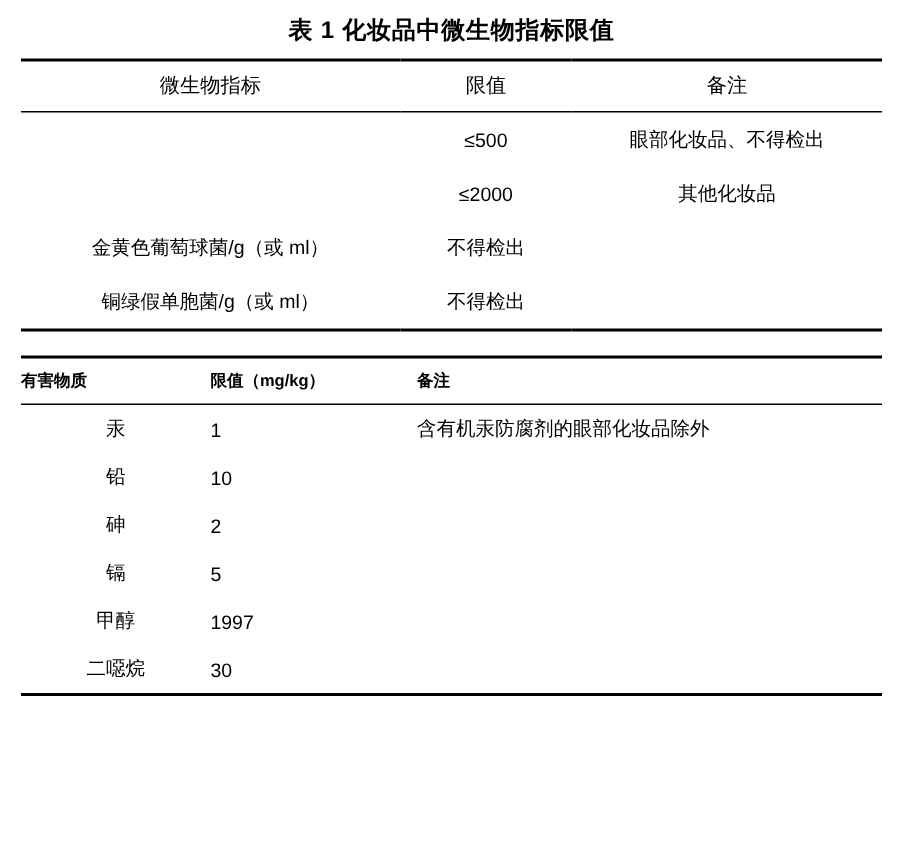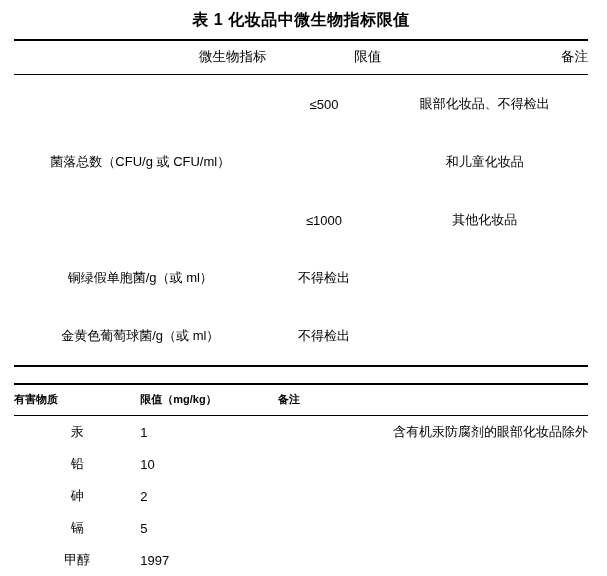--- a/index.html
+++ b/index.html
@@ -42,27 +42,27 @@
     vertical-align: middle;
   }
   
   table.t1 {
     border-top: 2px solid #000;
     border-bottom: 2px solid #000;
   }
   table.t1 thead th {
     font-weight: normal;
     font-size: 13.5px;
-    text-align: right;
+    text-align: center;
     padding: 7px 0 8px 0;
     border-bottom: 1px solid #000;
   }
   table.t1 tbody td {
     text-align: center;
-    padding: 20px 0;
+    padding: 9px 0;
     font-size: 13px;
   }
   .col-a { width: 44%; }
   .col-b { width: 20%; }
   .col-c { width: 36%; }
 
   
   table.t2 {
     border-top: 2px solid #000;
     border-bottom: 2px solid #000;
@@ -73,21 +73,21 @@
     text-align: left;
     padding: 7px 0 8px 0;
     border-bottom: 1px solid #000;
   }
   table.t2 tbody td {
     padding: 7px 0;
     font-size: 13px;
   }
   .t2-c1 { width: 22%; text-align: center; }
   .t2-c2 { width: 24%; text-align: left; padding-left: 0; margin-left: 11px; }
-  .t2-c3 { width: 54%; text-align: right; }
+  .t2-c3 { width: 54%; text-align: left; }
   .t2-h1 { padding-left: 10px; }
   .t2-h2 { padding-left: 6px; }
   .t2-h3 { padding-left: 70px; }
   .t2-v2 { padding-left: 40px; }
   .t2-v3 { padding-left: 10px; }
   .spacer { height: 16px; }
   .nowrap { white-space: nowrap; }
 </style>
 </head>
 <body>
@@ -104,36 +104,31 @@
           <th class="col-c">备注</th>
         </tr>
       </thead>
       <tbody>
         <tr>
           <td class="col-a"></td>
           <td class="col-b">≤500</td>
           <td class="col-c">眼部化妆品、不得检出</td>
         </tr>
         <tr>
-          <td class="col-a nowrap">菌落总数（CFU/g 或 CFU/ml）</td>
-          <td class="col-b"></td>
-          <td class="col-c">和儿童化妆品</td>
-        </tr>
-        <tr>
           <td class="col-a"></td>
-          <td class="col-b">≤1000</td>
+          <td class="col-b">≤2000</td>
           <td class="col-c">其他化妆品</td>
         </tr>
         <tr>
-          <td class="col-a">铜绿假单胞菌/g（或 ml）</td>
+          <td class="col-a">金黄色葡萄球菌/g（或 ml）</td>
           <td class="col-b">不得检出</td>
           <td class="col-c"></td>
         </tr>
         <tr>
-          <td class="col-a">金黄色葡萄球菌/g（或 ml）</td>
+          <td class="col-a">铜绿假单胞菌/g（或 ml）</td>
           <td class="col-b">不得检出</td>
           <td class="col-c"></td>
         </tr>
       </tbody>
     </table>
   </div>
 
   <div class="spacer"></div>
 
   <div class="table-block">

